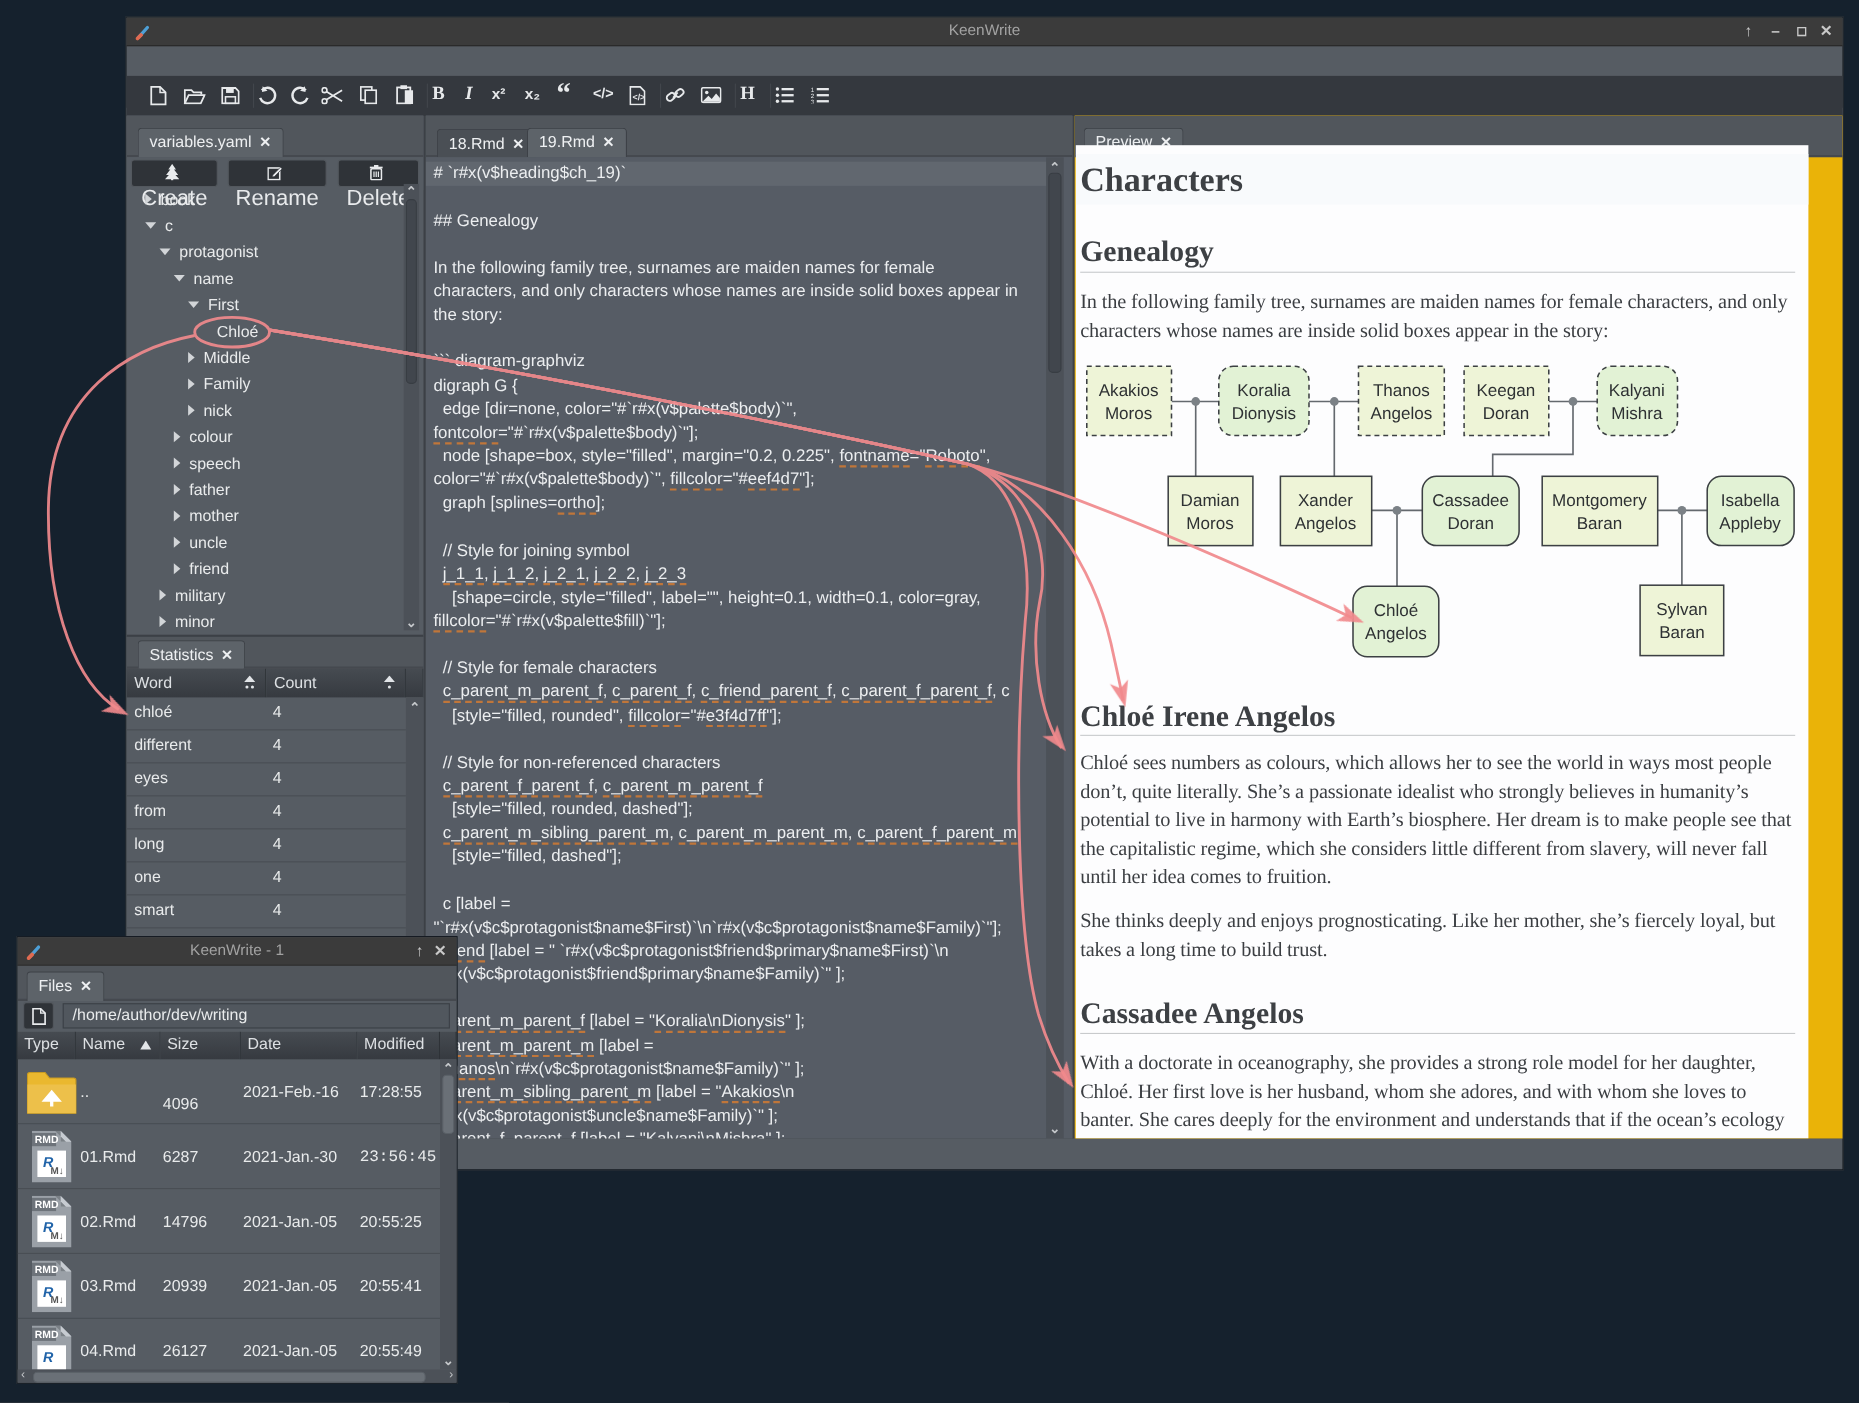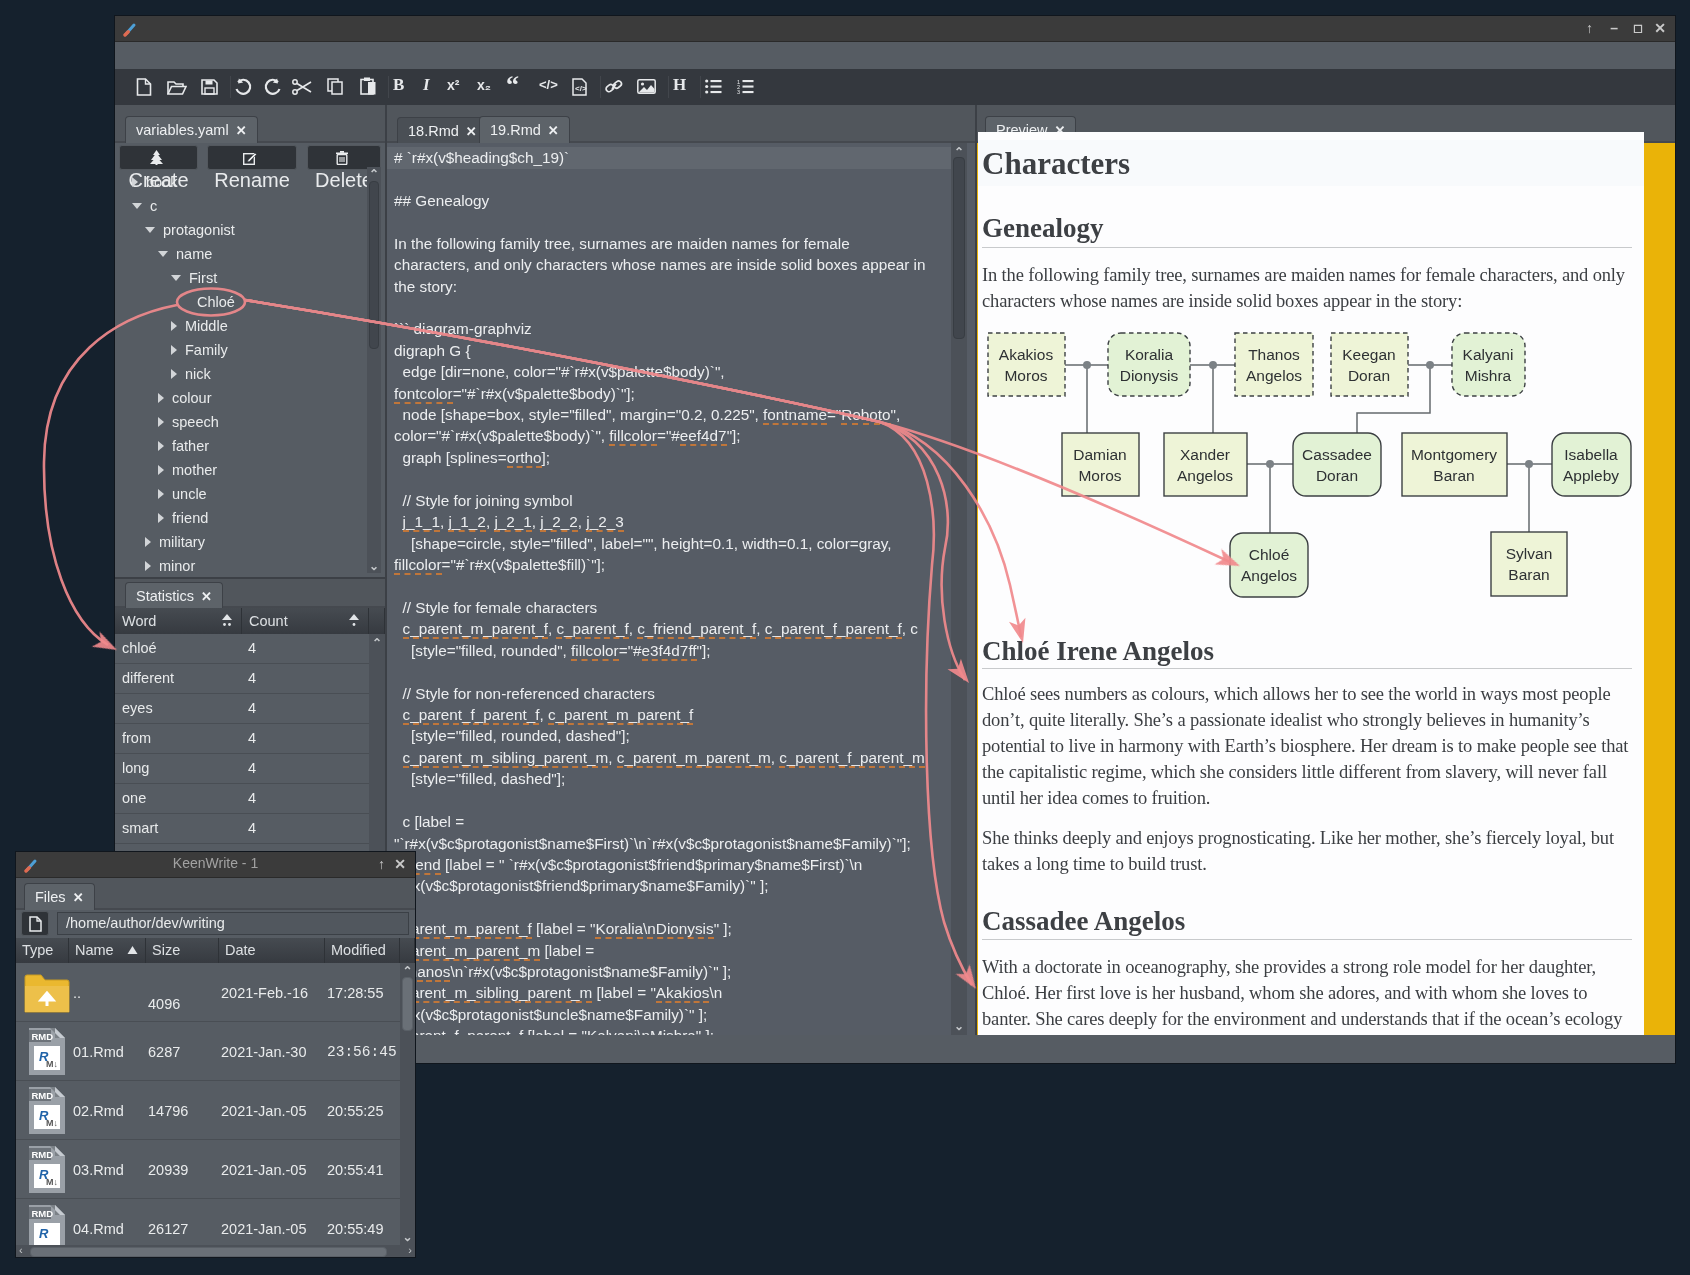--- a/index.html
+++ b/index.html
@@ -57,20 +57,21 @@
 </style>
 </head>
 <body>
 
 <div class="win" id="mainwin" style="left:114px;top:15px;width:1562px;height:1049px;">
   <div class="titlebar">
     <svg class="abs" style="left:8px;top:4px;" width="17" height="17" viewBox="0 0 17 17">
       <path d="M3 14 L11 5" stroke="#4d9fd6" stroke-width="3" stroke-linecap="round"></path>
       <path d="M2 15 L5.2 11.8" stroke="#e06a50" stroke-width="3.4" stroke-linecap="round"></path>
     </svg>
+    <div class="title-text">KeenWrite</div>
     <div class="tb-ctl" style="right:82px;">↑</div>
     <div class="tb-ctl" style="right:57px;">–</div>
     <div class="tb-ctl" style="right:32px;font-size:12px;top:5px;">◻</div>
     <div class="tb-ctl" style="right:9px;">✕</div>
   </div>
   <div class="menubar">
     <span style="left:22px;">File</span>
       <span style="left:65px;">Edit</span>
     <span style="left:111px;">Format</span>
       <span style="left:177px;">Insert</span>

